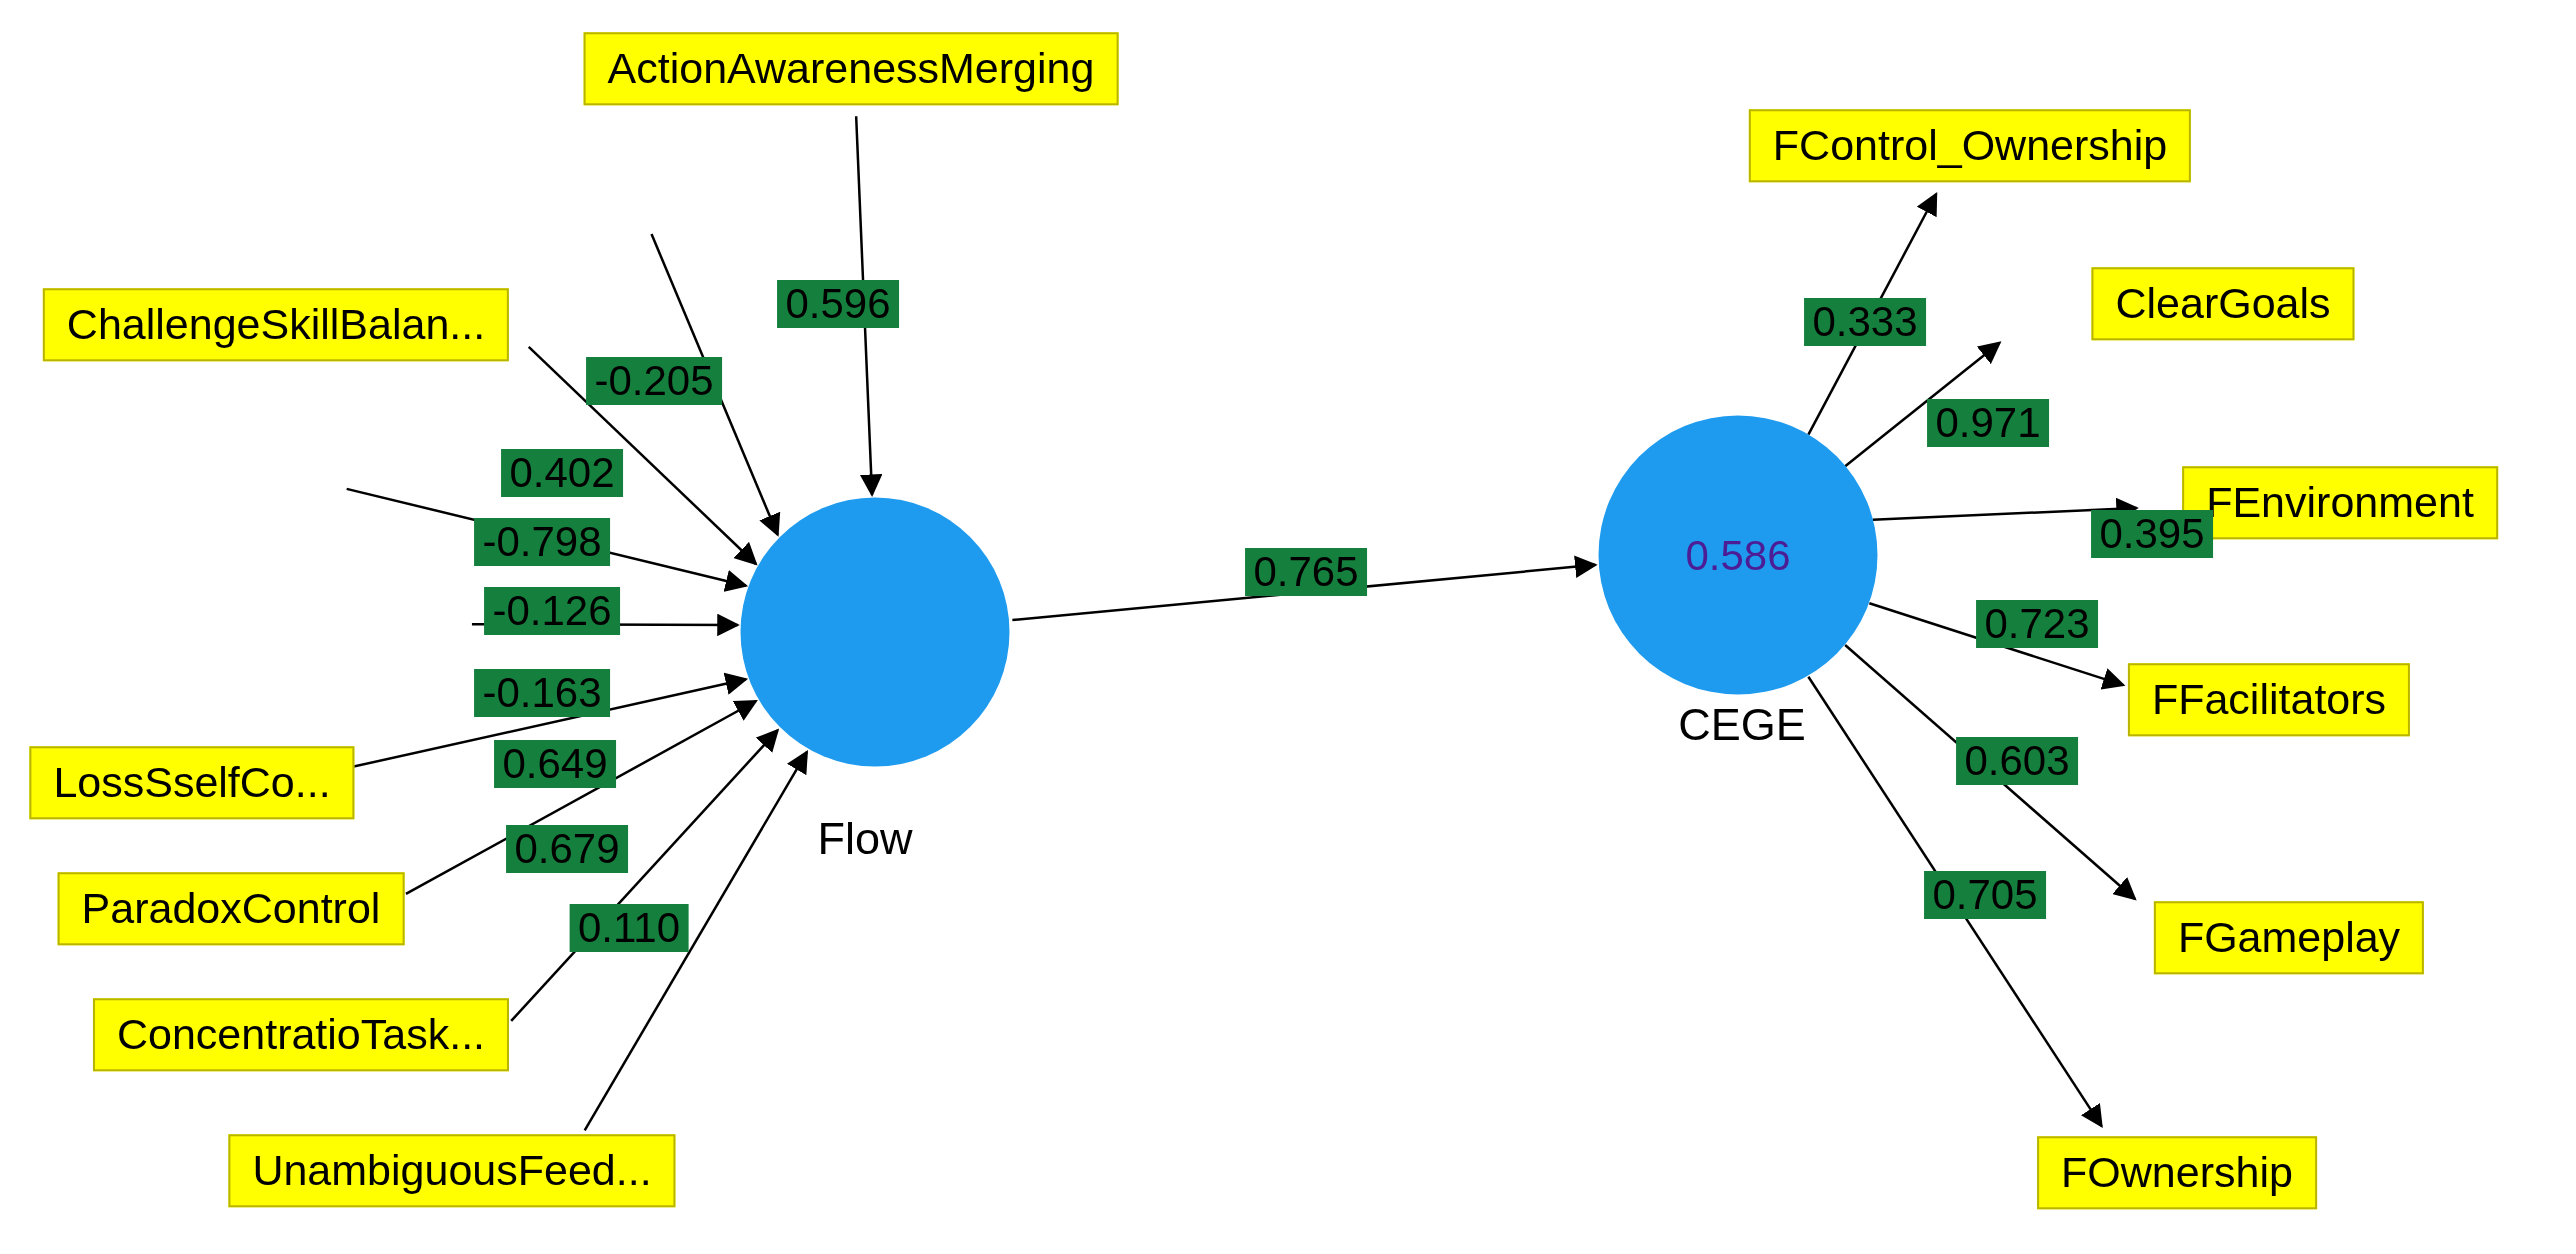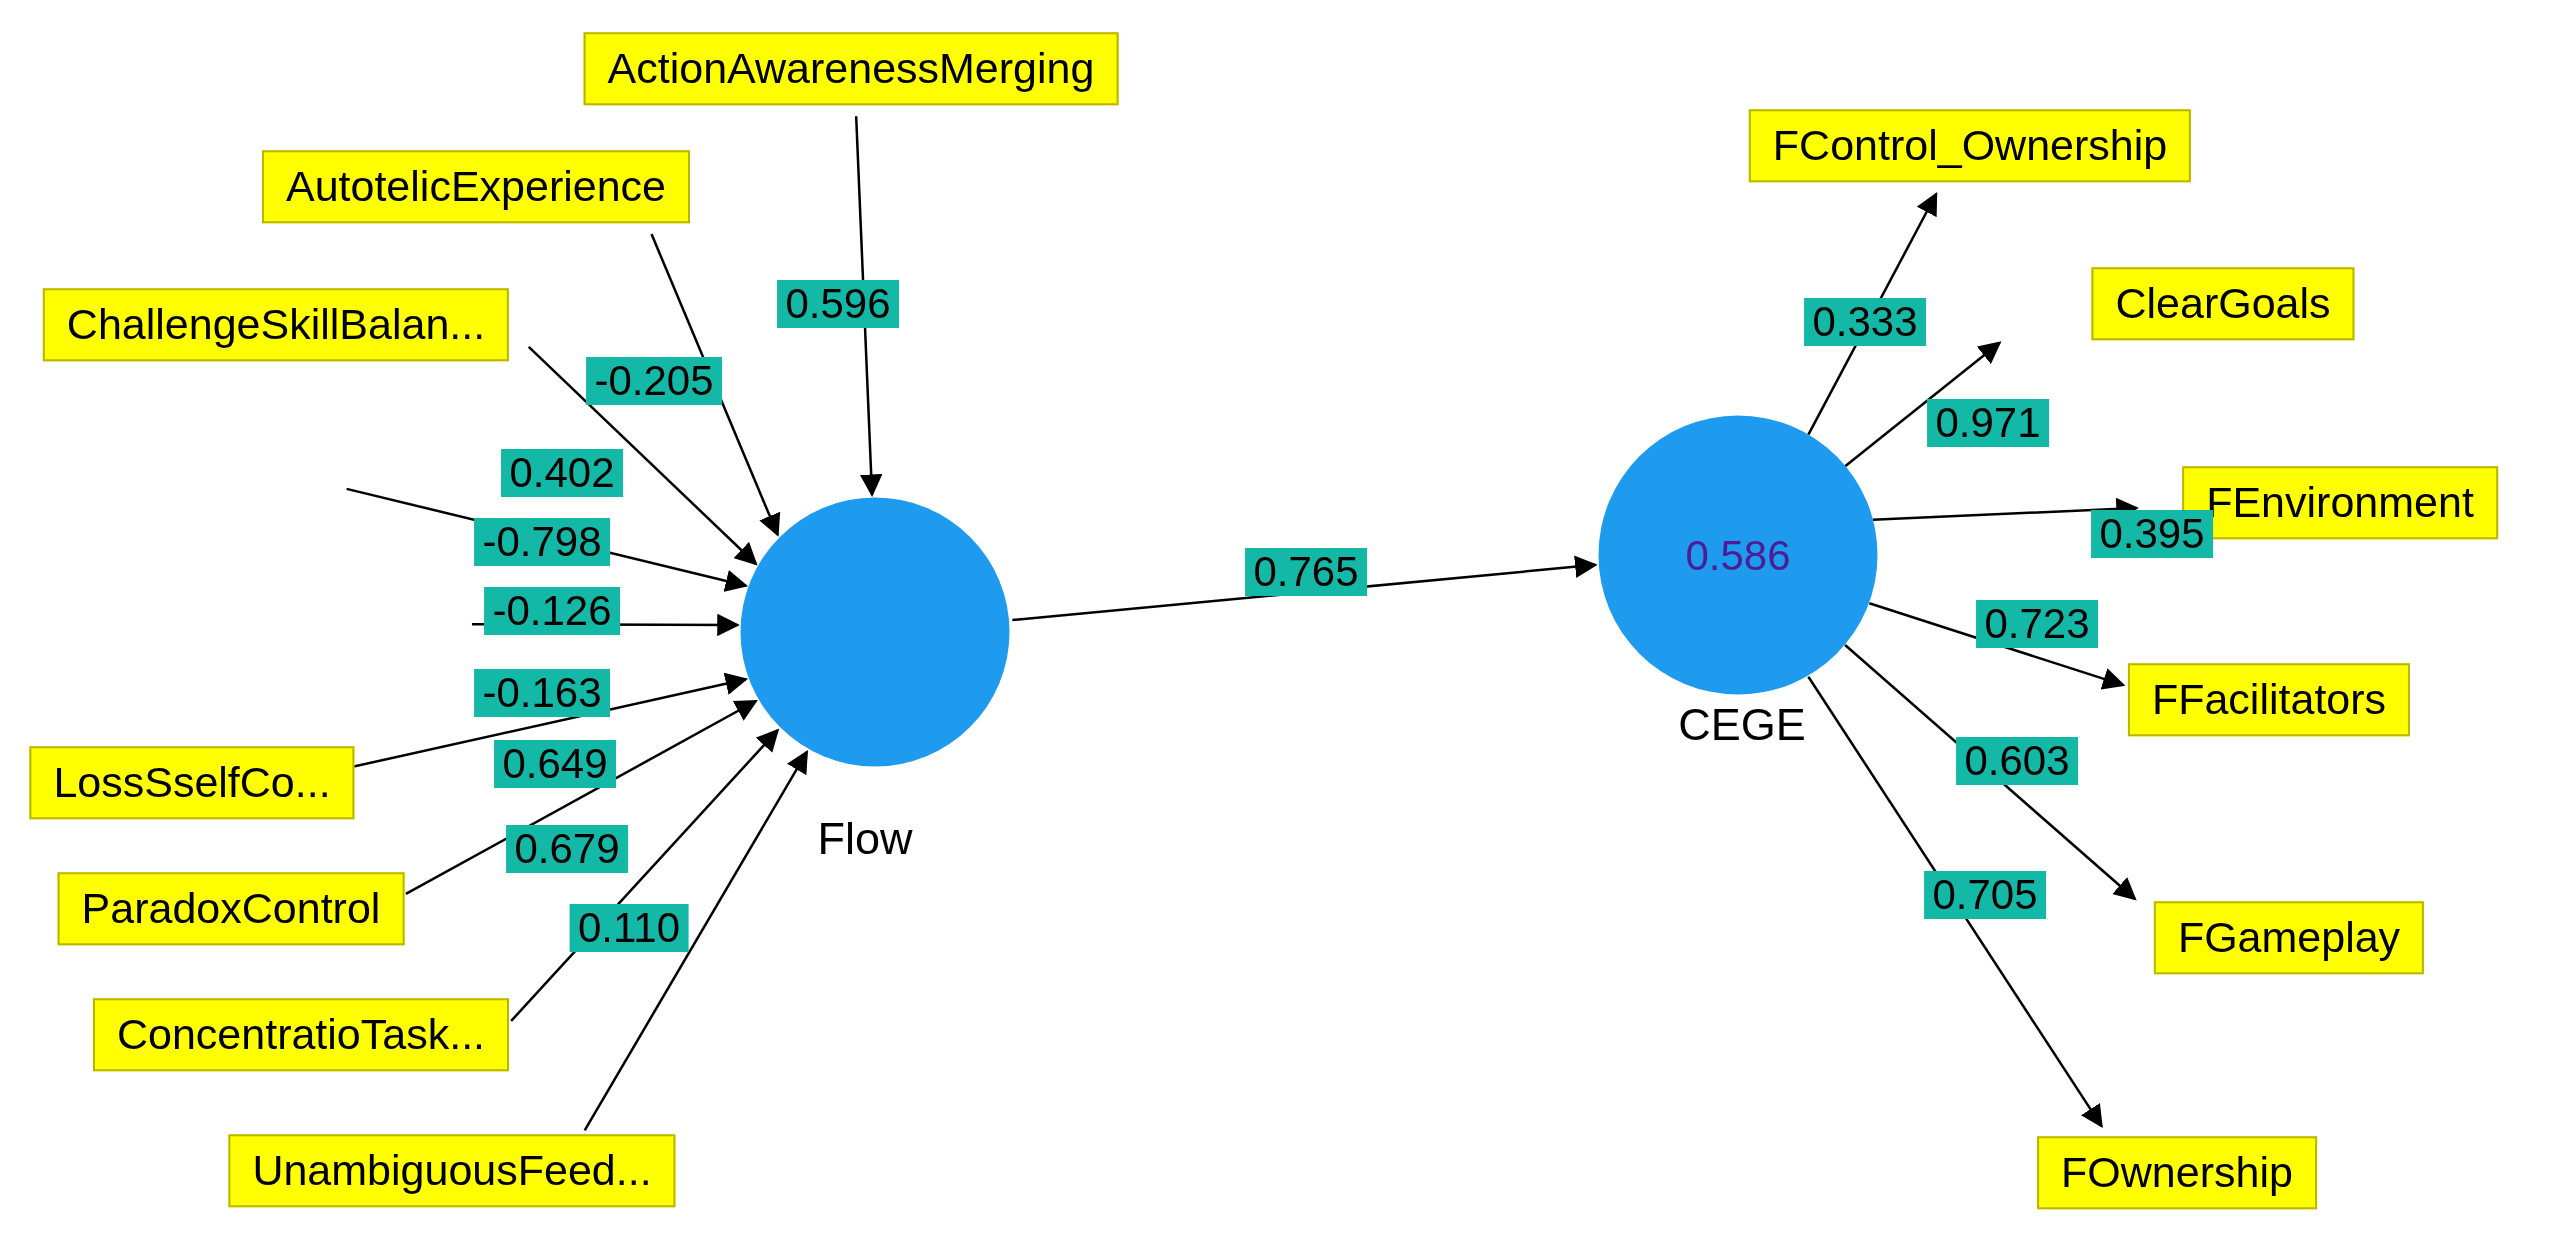--- a/index.html
+++ b/index.html
@@ -21,21 +21,21 @@
     font-size: 43px;
     line-height: 1.15;
     color: #000;
     white-space: nowrap;
     text-align: center;
     box-sizing: border-box;
   }
   .num {
     position: absolute;
     transform: translate(-50%, -50%);
-    background: #14b8a6;
+    background: #15803d;
     padding: 0 8.4px;
     font-size: 42px;
     color: #000;
     white-space: nowrap;
   }
   .circle {
     position: absolute;
     transform: translate(-50%, -50%);
     border-radius: 50%;
     background: #1e9bef;
@@ -81,21 +81,20 @@
       <line x1="2165" y1="520" x2="2318" y2="232" marker-end="url(#arrow)"></line>
       <line x1="2209" y1="558" x2="2394" y2="410" marker-end="url(#arrow)"></line>
       <line x1="2242" y1="622" x2="2558" y2="608" marker-end="url(#arrow)"></line>
       <line x1="2238" y1="722" x2="2542" y2="820" marker-end="url(#arrow)"></line>
       <line x1="2209" y1="772" x2="2556" y2="1076" marker-end="url(#arrow)"></line>
       <line x1="2165" y1="810" x2="2516" y2="1348" marker-end="url(#arrow)"></line>
     </g>
   </svg>
 
   <div class="box" style="left:851px; top:69px;"><span>ActionAwarenessMerging</span></div>
-  <div class="box" style="left:476px;  top:187px;"><span>AutotelicExperience</span></div>
   <div class="box" style="left:276px;  top:325px;"><span>ChallengeSkillBalan...</span></div>
   <div class="box" style="left:192px;  top:783px;"><span>LossSselfCo...</span></div>
   <div class="box" style="left:231px;  top:909px;"><span>ParadoxControl</span></div>
   <div class="box" style="left:301px;  top:1035px;"><span>ConcentratioTask...</span></div>
   <div class="box" style="left:452px;  top:1171px;"><span>UnambiguousFeed...</span></div>
 
   <div class="num" style="left:838px; top:304px;">0.596</div>
   <div class="num" style="left:654px;  top:381px;">-0.205</div>
   <div class="num" style="left:562px;  top:473px;">0.402</div>
   <div class="num" style="left:542px;  top:542px;">-0.798</div>

